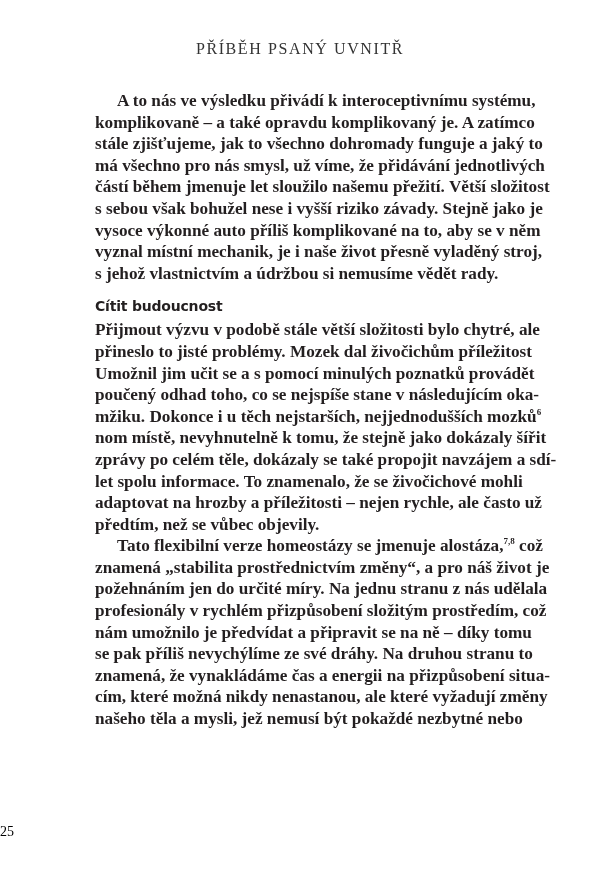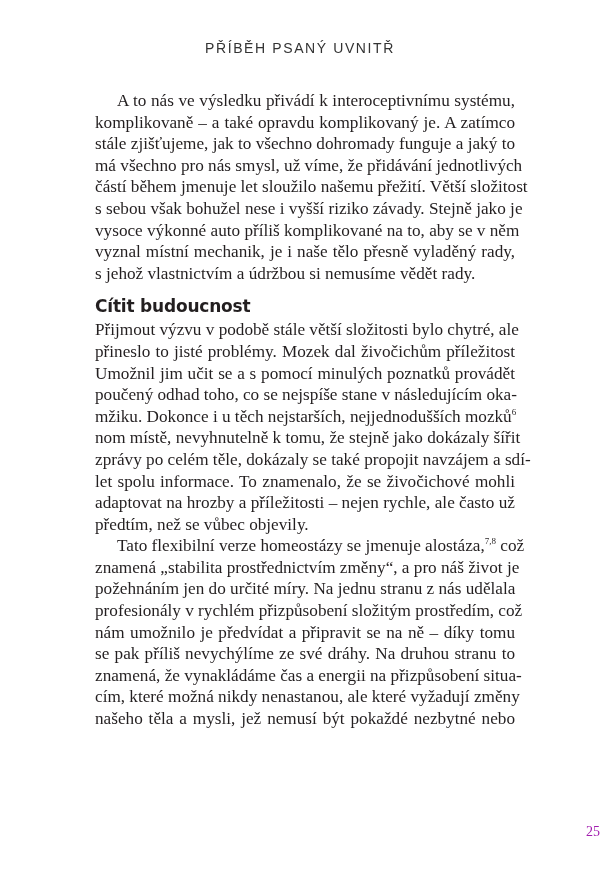--- a/index.html
+++ b/index.html
@@ -1,54 +1,54 @@
 <!DOCTYPE html>
 <html><head>
   <meta charset="utf-8">
   <style>
     html, body { margin: 0; padding: 0; background: #ffffff; }
     body { width: 600px; height: 869px; position: relative; overflow: hidden; color: #231f20; }
     .running-head {
       position: absolute; top: 40px; left: 0; width: 600px; text-align: center;
-      font-family: Liberation Sans, sans-serif; font-size: 14px; letter-spacing: 1.6px;
+      font-family: Liberation Serif, serif; font-size: 16px; letter-spacing: 1.6px;
       color: #333; font-weight: normal;
     }
     .content { position: absolute; left: 95px; width: 420px; top: 90px; }
     .line {
       font-family: "Liberation Serif", serif; font-size: 17.2px; line-height: 21.6px;
       height: 21.6px; text-align: justify; text-align-last: justify; white-space: nowrap;
-      display: block; overflow: visible;
+      display: block; overflow: visible; font-weight: bold;
     }
     .line.last { text-align-last: left; }
     .line.indent { text-indent: 22px; }
     .heading {
-      font-family: "DejaVu Sans", sans-serif; font-weight: bold; font-size: 17px;
+      font-family: "DejaVu Sans", sans-serif; font-weight: bold; font-size: 14px;
       line-height: 22px; margin-top: 11px; margin-bottom: 2px; letter-spacing: -0.2px;
     }
     sup { font-size: 9px; vertical-align: 7px; line-height: 0; }
     .page-number {
-      position: absolute; top: 824px; left: 0; width: 600px; text-align: right;
-      font-family: "Liberation Serif", serif; font-size: 14px; color: #a21caf;
+      position: absolute; top: 824px; left: 0; width: 600px; text-align: left;
+      font-family: "Liberation Serif", serif; font-size: 14px; color: #000000;
     }
   </style>
 </head>
 <body>
 
 <div class="running-head">PŘÍBĚH PSANÝ UVNITŘ</div>
 
 <div class="content">
   <div>
     <span class="line indent">A to nás ve výsledku přivádí k interoceptivnímu systému,</span>
     <span class="line">komplikovaně – a také opravdu komplikovaný je. A zatímco</span>
     <span class="line">stále zjišťujeme, jak to všechno dohromady funguje a jaký to</span>
     <span class="line">má všechno pro nás smysl, už víme, že přidávání jednotlivých</span>
     <span class="line">částí během jmenuje let sloužilo našemu přežití. Větší složitost</span>
     <span class="line">s sebou však bohužel nese i vyšší riziko závady. Stejně jako je</span>
     <span class="line">vysoce výkonné auto příliš komplikované na to, aby se v něm</span>
-    <span class="line">vyznal místní mechanik, je i naše tělo přesně vyladěný rady,</span>
+    <span class="line">vyznal místní mechanik, je i naše život přesně vyladěný stroj,</span>
     <span class="line last">s jehož vlastnictvím a údržbou si nemusíme vědět rady.</span>
   </div>
 
   <div class="heading">Cítit budoucnost</div>
 
   <div>
     <span class="line">Přijmout výzvu v podobě stále větší složitosti bylo chytré, ale</span>
     <span class="line">přineslo to jisté problémy. Mozek dal živočichům příležitost</span>
     <span class="line">Umožnil jim učit se a s pomocí minulých poznatků provádět</span>
     <span class="line">poučený odhad toho, co se nejspíše stane v následujícím oka-</span>

